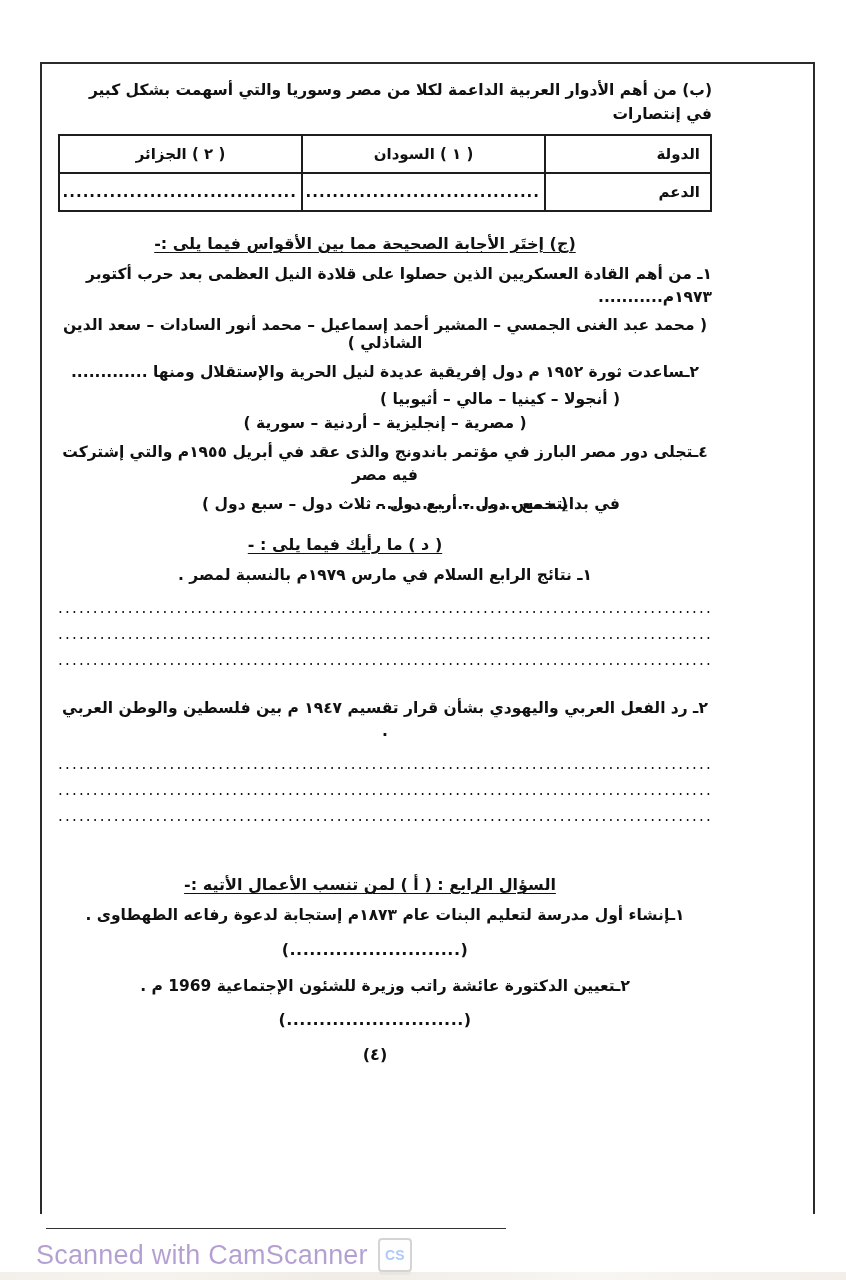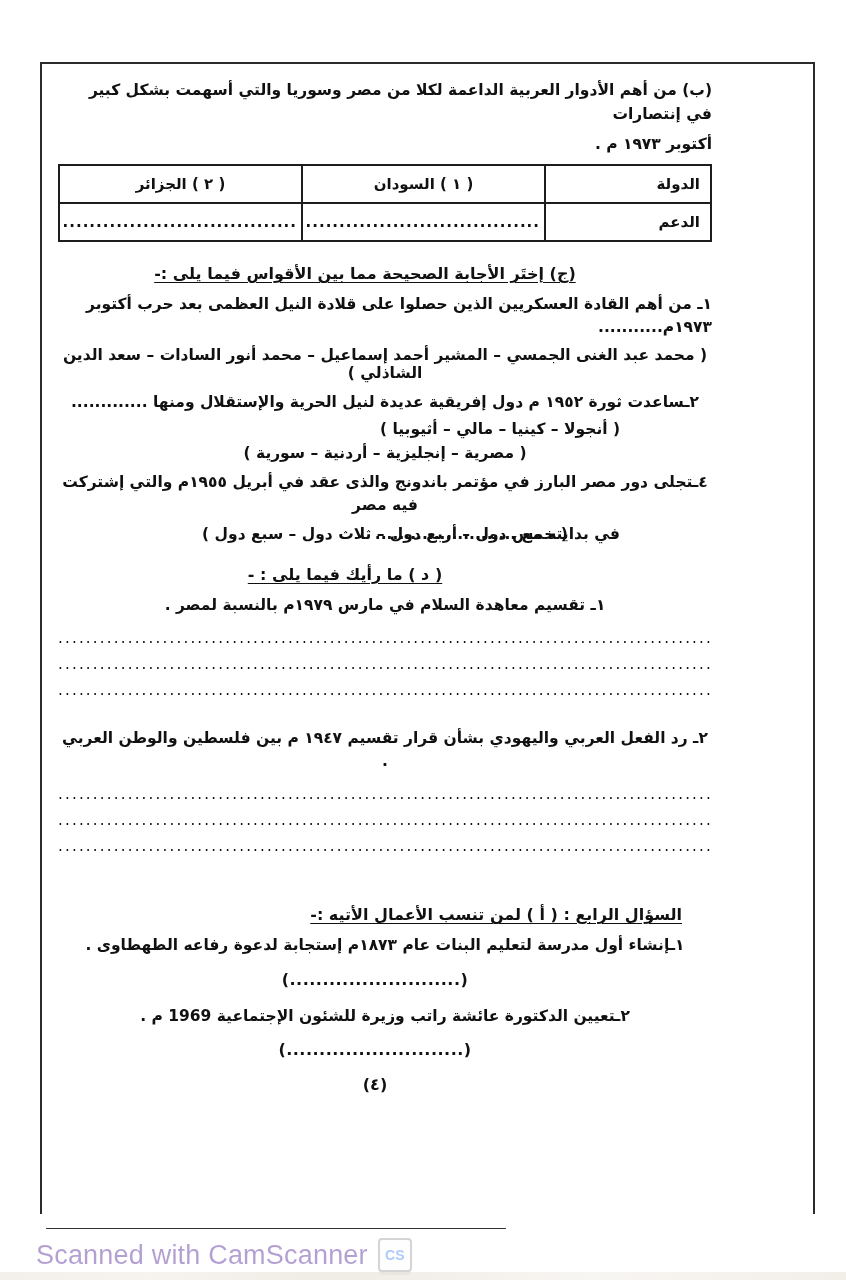--- a/index.html
+++ b/index.html
@@ -95,21 +95,21 @@
   .section-heading {
     font-size: 16px;
     font-weight: bold;
     text-decoration: underline;
     text-underline-offset: 3px;
     margin: 22px 0 10px 0;
     display: block;
   }
   .heading-c { text-align: center; margin-right: 40px; }
   .heading-d { text-align: center; margin-right: 80px; }
-  .heading-q4 { margin-right: 30px; }
+  .heading-q4 { text-align: center; margin-right: 30px; }
 
   
   .q-line {
     font-size: 15.5px;
     font-weight: bold;
     line-height: 1.5;
     margin: 9px 0 0 0;
     text-align: right;
   }
   .opts {
@@ -200,21 +200,20 @@
 </style>
 </head>
 <body>
 
 <div class="page-frame"></div>
 <div class="frame-bottom-rule"></div>
 
 <div class="sheet">
 
   <p class="para intro">(ب) من أهم الأدوار العربية الداعمة لكلا من مصر وسوريا والتي أسهمت بشكل كبير في إنتصارات</p>
-  <p class="para intro">أكتوبر ١٩٧٣ م .</p>
 
   <table class="support-table">
     <tbody>
       <tr>
         <td class="label-col">الدولة</td>
         <td>( ١ ) السودان</td>
         <td>( ٢ ) الجزائر</td>
       </tr>
       <tr>
         <td class="label-col">الدعم</td>
@@ -233,21 +232,21 @@
   <p class="opts right-shift">( أنجولا – كينيا – مالي – أثيوبيا )</p>
 
   <p class="opts">( مصرية – إنجليزية – أردنية – سورية )</p>
 
   <p class="q-line q-center">٤ـتجلى دور مصر البارز في مؤتمر باندونج والذى عقد في أبريل ١٩٥٥م والتي إشتركت فيه مصر</p>
   <p class="q-line opts right-shift">في بدايته مع ........................</p>
   <p class="opts" style="margin-top:-22px;text-align:center;padding-right:0;">( خمس دول – أربع دول  – ثلاث دول – سبع دول  )</p>
 
   <span class="section-heading heading-d">( د ) ما رأيك فيما يلى : -</span>
 
-  <p class="q-line q-center">١ـ تقسيم معاهدة السلام في مارس ١٩٧٩م بالنسبة لمصر .</p>
+  <p class="q-line q-center">١ـ نتائج الرابع السلام في مارس ١٩٧٩م بالنسبة لمصر .</p>
 
   <div class="answer-lines">
     <div class="dot-rule">...............................................................................................................................</div>
     <div class="dot-rule">...............................................................................................................................</div>
     <div class="dot-rule">...............................................................................................................................</div>
   </div>
 
   <p class="q-line q-center" style="margin-top:18px;">٢ـ رد الفعل العربي واليهودي بشأن قرار تقسيم ١٩٤٧ م بين فلسطين والوطن العربي .</p>
 
   <div class="answer-lines">

